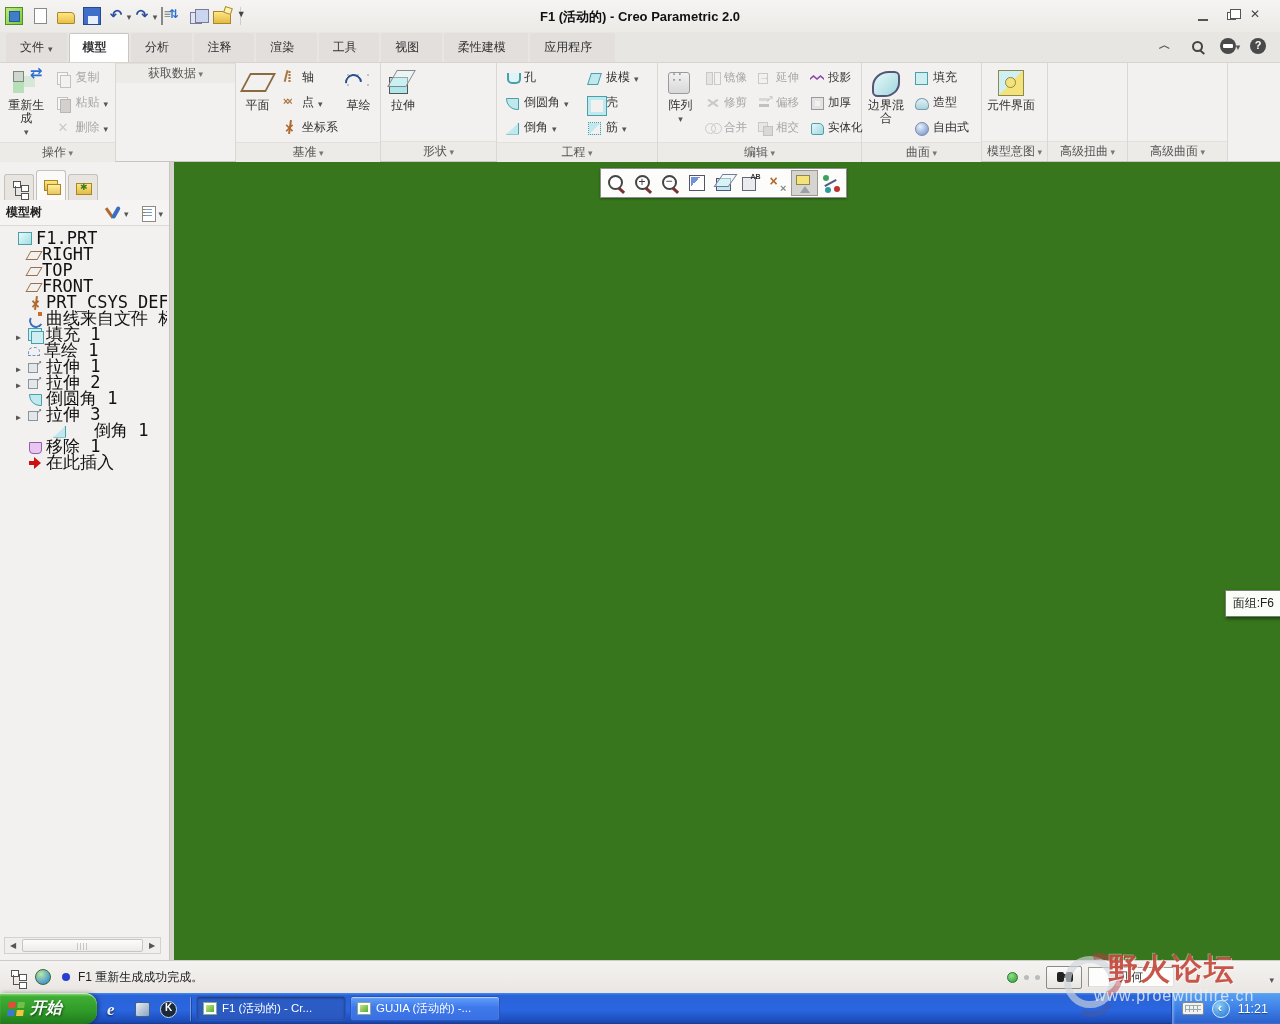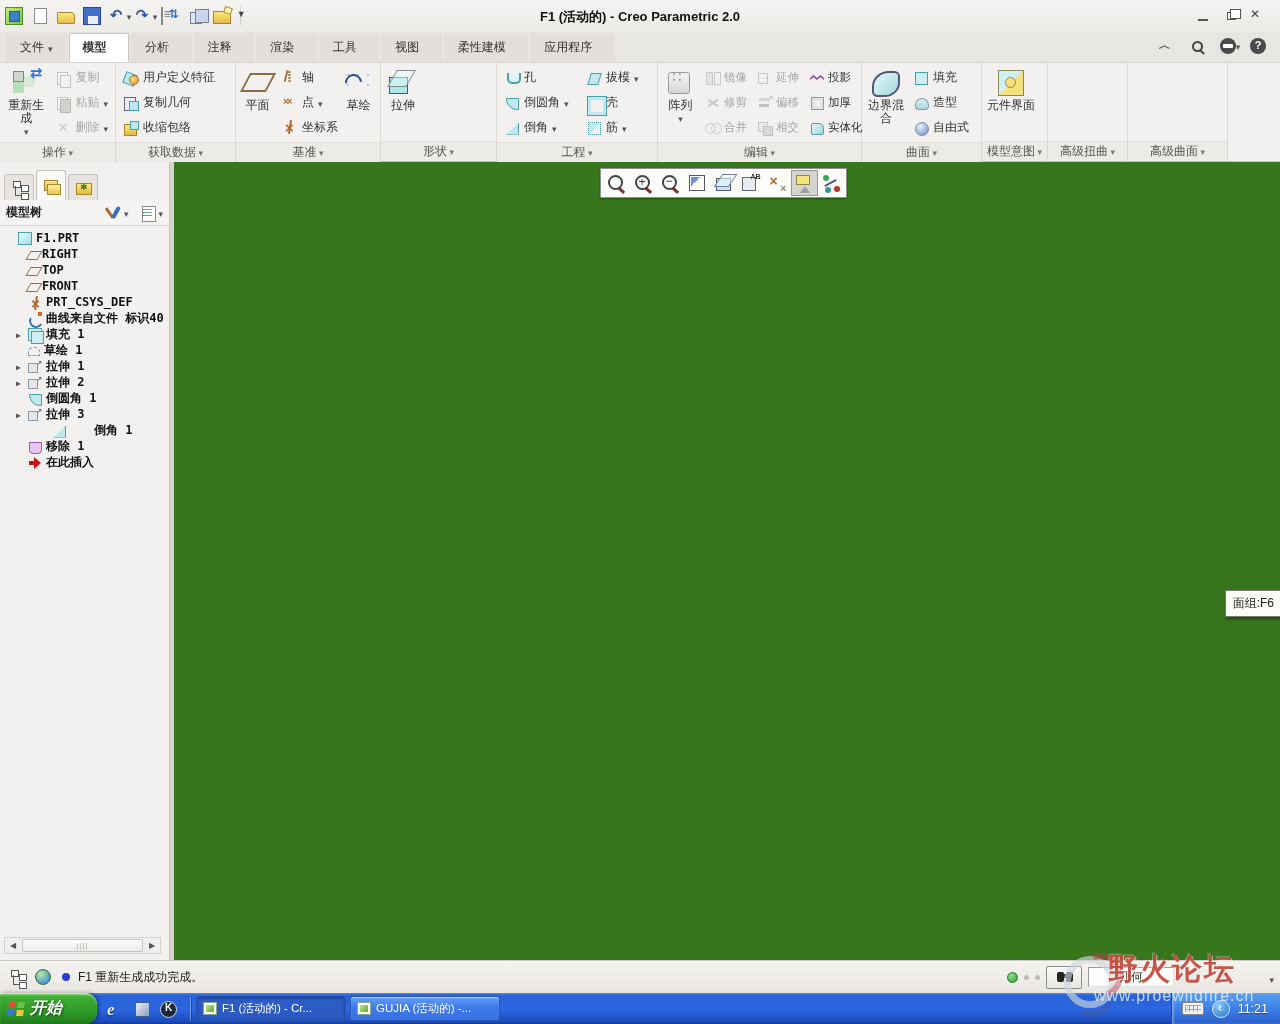--- a/index.html
+++ b/index.html
@@ -156,21 +156,21 @@
   .i-favorites::after{content:"✱";position:absolute;left:5px;top:2px;color:#3a7d2a;font-size:9px;}
   .navhead { display:flex; align-items:center; height:26px; padding:0 6px; gap:6px; border-bottom:1px solid #dcd8d3; background:#f5f4f2; }
   .navhead .t { font-weight:bold; color:#222; }
   .nhbtn { display:flex; align-items:center; gap:2px; margin-left:auto; }
   .nhbtn + .nhbtn { margin-left:4px; }
   .i-tools::before{content:"";position:absolute;left:2px;top:2px;width:3px;height:12px;background:#b06a30;transform:rotate(-35deg);}
   .i-tools::after{content:"";position:absolute;left:8px;top:1px;width:4px;height:13px;background:#3a6fbf;transform:rotate(30deg);border-radius:2px;}
   .i-settings-list::before{content:"";position:absolute;left:2px;top:1px;width:12px;height:14px;background:#fff;border:1px solid #8a8a8a;}
   .i-settings-list::after{content:"";position:absolute;left:5px;top:4px;width:7px;height:1px;background:#7a9ac8;box-shadow:0 3px 0 #7a9ac8,0 6px 0 #7a9ac8,-2px 0 0 #d06a2a,-2px 3px 0 #4a9a4a,-2px 6px 0 #d06a2a;}
 
-  .tree { flex:1; overflow:hidden; padding:4px 2px; font-family:"DejaVu Sans Mono","Liberation Sans",monospace; font-size:12px;font-weight:bold; }
+  .tree { flex:1; overflow:hidden; padding:4px 2px; font-family:"DejaVu Sans Mono","Liberation Sans",monospace; font-size:17px; }
   .trow { display:flex; align-items:center; height:16px; white-space:nowrap; color:#111; }
   .arr { width:12px; flex:none; }
   .arr::before { content:"▶"; font-size:8px; color:#555; }
   .tlb { overflow:hidden; }
 
   .i-part{background:linear-gradient(135deg,#e8fafb,#9fdfe2);border:1px solid #4aa0a8;}
   .i-datum-plane{width:12px;height:9px;margin:2px 2px 0 0;border:1.5px solid #9a7048;transform:skewX(-30deg);background:transparent;}
   .i-curve::before{content:"";position:absolute;left:1px;top:2px;width:10px;height:10px;border:2px solid transparent;border-bottom-color:#3a6fbf;border-left-color:#3a6fbf;border-radius:50%;transform:rotate(-15deg);}
   .i-curve::after{content:"";position:absolute;right:0;top:0;width:4px;height:4px;background:#d06a2a;}
   .tic.i-fill{background:#cfeef2;border:1px solid #4aa0a8;}
@@ -446,39 +446,20 @@
               <span class="ic i-delete"></span>
               <span class="lbl">删除</span>
               <span class="dd"></span>
             </div>
           </div>
       </div>
       <div class="glabel">操作</div>
     </div>
 
     <div class="rgroup g2">
-      <div class="gbody">
-        <div class="col">
-
-            <div class="srow">
-              <span class="ic i-udf"></span>
-              <span class="lbl">用户定义特征</span>
-            </div>
-
-            <div class="srow">
-              <span class="ic i-copy-geometry"></span>
-              <span class="lbl">复制几何</span>
-            </div>
-
-            <div class="srow">
-              <span class="ic i-shrinkwrap"></span>
-              <span class="lbl">收缩包络</span>
-            </div>
-          </div>
-      </div>
       <div class="glabel">获取数据</div>
     </div>
 
     <div class="rgroup g3">
       <div class="gbody">
         <div class="bigbtn" style="width:42px">
           <span class="bigic i-plane-big"></span>
           <span>平面</span>
         </div>
         <div class="col" style="width:60px">

